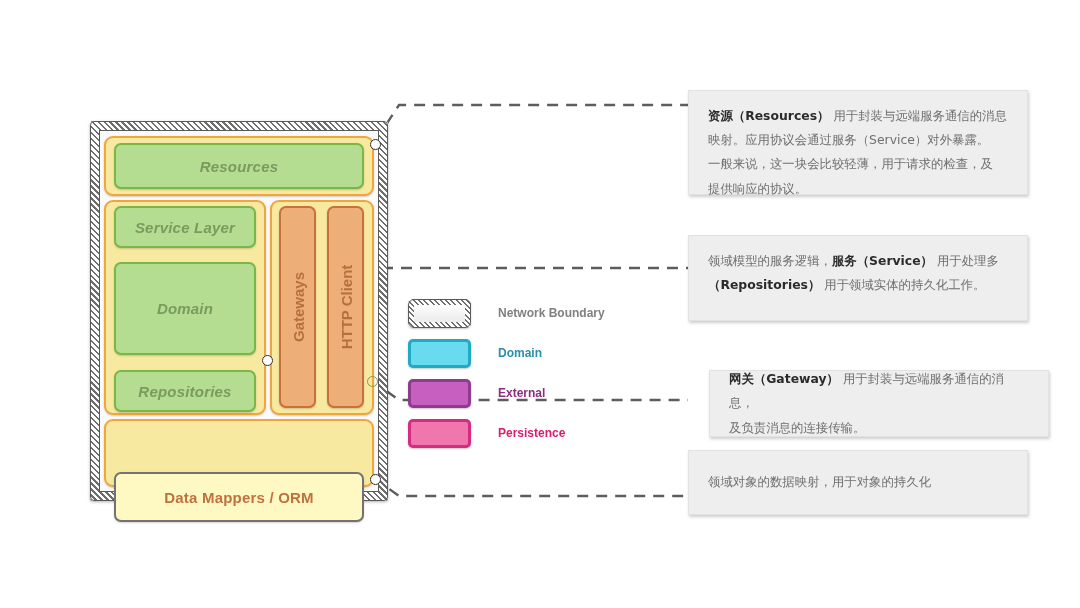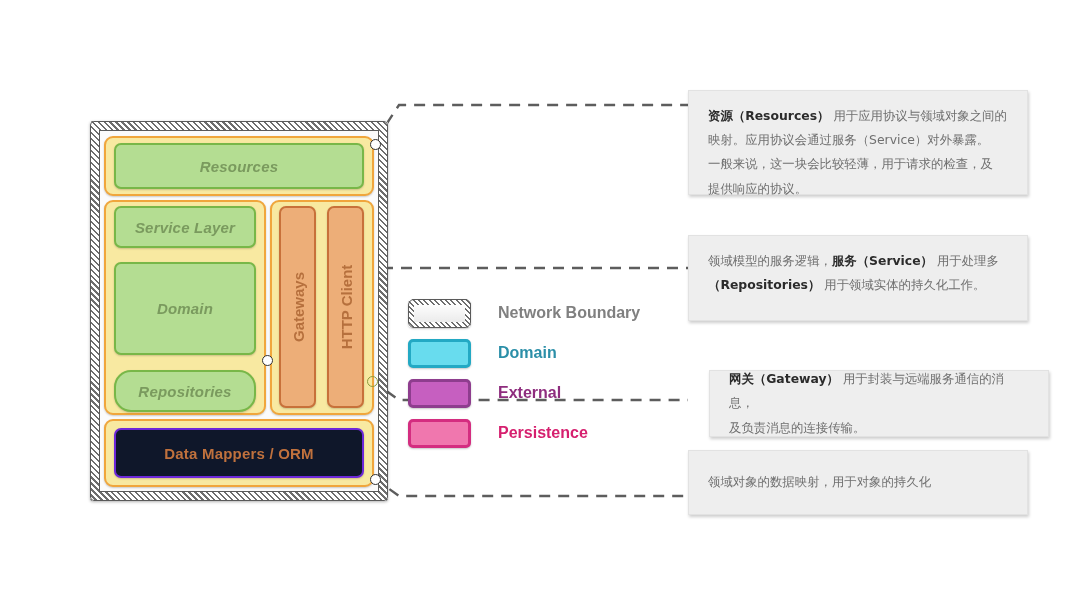--- a/index.html
+++ b/index.html
@@ -88,29 +88,30 @@
     letter-spacing: 0.2px;
     box-shadow: 0 1px 2px rgba(0,0,0,0.18);
   }
   .block.green {
     background: #b4dd92;
     border: 2px solid #78b748;
     color: #7a9a5e;
     font-style: italic;
   }
   .block.orange {
-    background: #0f172a;
-    border: 2px solid #6d28d9;
+    background: #fef9c3;
+    border: 2px solid #737373;
     color: #c0713d;
+    margin-top: 44px;
   }
 
   #b-resources   { left: 114px; top: 143px; width: 250px; height: 46px; }
   #b-service     { left: 114px; top: 206px; width: 142px; height: 42px; }
   #b-domain      { left: 114px; top: 262px; width: 142px; height: 93px; }
-  #b-repos       { left: 114px; top: 370px; width: 142px; height: 42px; border-radius: 17px; }
+  #b-repos       { left: 114px; top: 370px; width: 142px; height: 42px; }
   #b-mapper      { left: 114px; top: 428px; width: 250px; height: 50px; font-size: 15px; }
 
   .vblock {
     position: absolute;
     box-sizing: border-box;
     border-radius: 7px;
     background: #edae78;
     border: 2px solid #c8713a;
     box-shadow: 0 1px 2px rgba(0,0,0,0.18);
   }
@@ -168,21 +169,21 @@
   .swatch.hatch::after {
     content: "";
     position: absolute;
     left: -6px; top: -6px; right: -6px; bottom: -6px;
     border: 1px solid #5a5a5a;
     border-radius: 6px;
   }
   .legend-label {
     margin-left: 27px;
     font-weight: bold;
-    font-size: 16px;
+    font-size: 12px;
     white-space: nowrap;
   }
 
   
   .card {
     position: absolute;
     box-sizing: border-box;
     background: #eeeeee;
     border: 1px solid #e2e2e2;
     box-shadow: 1px 2px 3px rgba(0,0,0,0.20);
@@ -261,21 +262,21 @@
         <div class="swatch" style="background: rgb(198, 95, 192); border: 3px solid rgb(142, 61, 142);"></div>
         <div class="legend-label" style="color: rgb(142, 45, 126);">External</div>
       </div>
       <div class="legend-row">
         <div class="swatch" style="background: rgb(240, 119, 174); border: 3px solid rgb(212, 45, 128);"></div>
         <div class="legend-label" style="color: rgb(214, 32, 111);">Persistence</div>
       </div>
     </div>
 
   <div class="card" id="card-1">
-      <div><b>资源（Resources）</b><span> 用于应用协议与领域对象之间的</span></div>
+      <div><b>资源（Resources）</b><span> 用于封装与远端服务通信的消息</span></div>
       <div><span>映射。应用协议会通过服务（Service）对外暴露。</span></div>
       <div><span>一般来说，这一块会比较轻薄，用于请求的检查，及</span></div>
       <div><span>提供响应的协议。</span></div>
     </div>
   <div class="card" id="card-2">
       <div><span>领域模型的服务逻辑，</span><b>服务（Service）</b><span> 用于处理多</span></div>
       <div><b>（Repositories）</b><span> 用于领域实体的持久化工作。</span></div>
     </div>
   <div class="card" id="card-3">
       <div><b>网关（Gateway）</b><span> 用于封装与远端服务通信的消息，</span></div>

